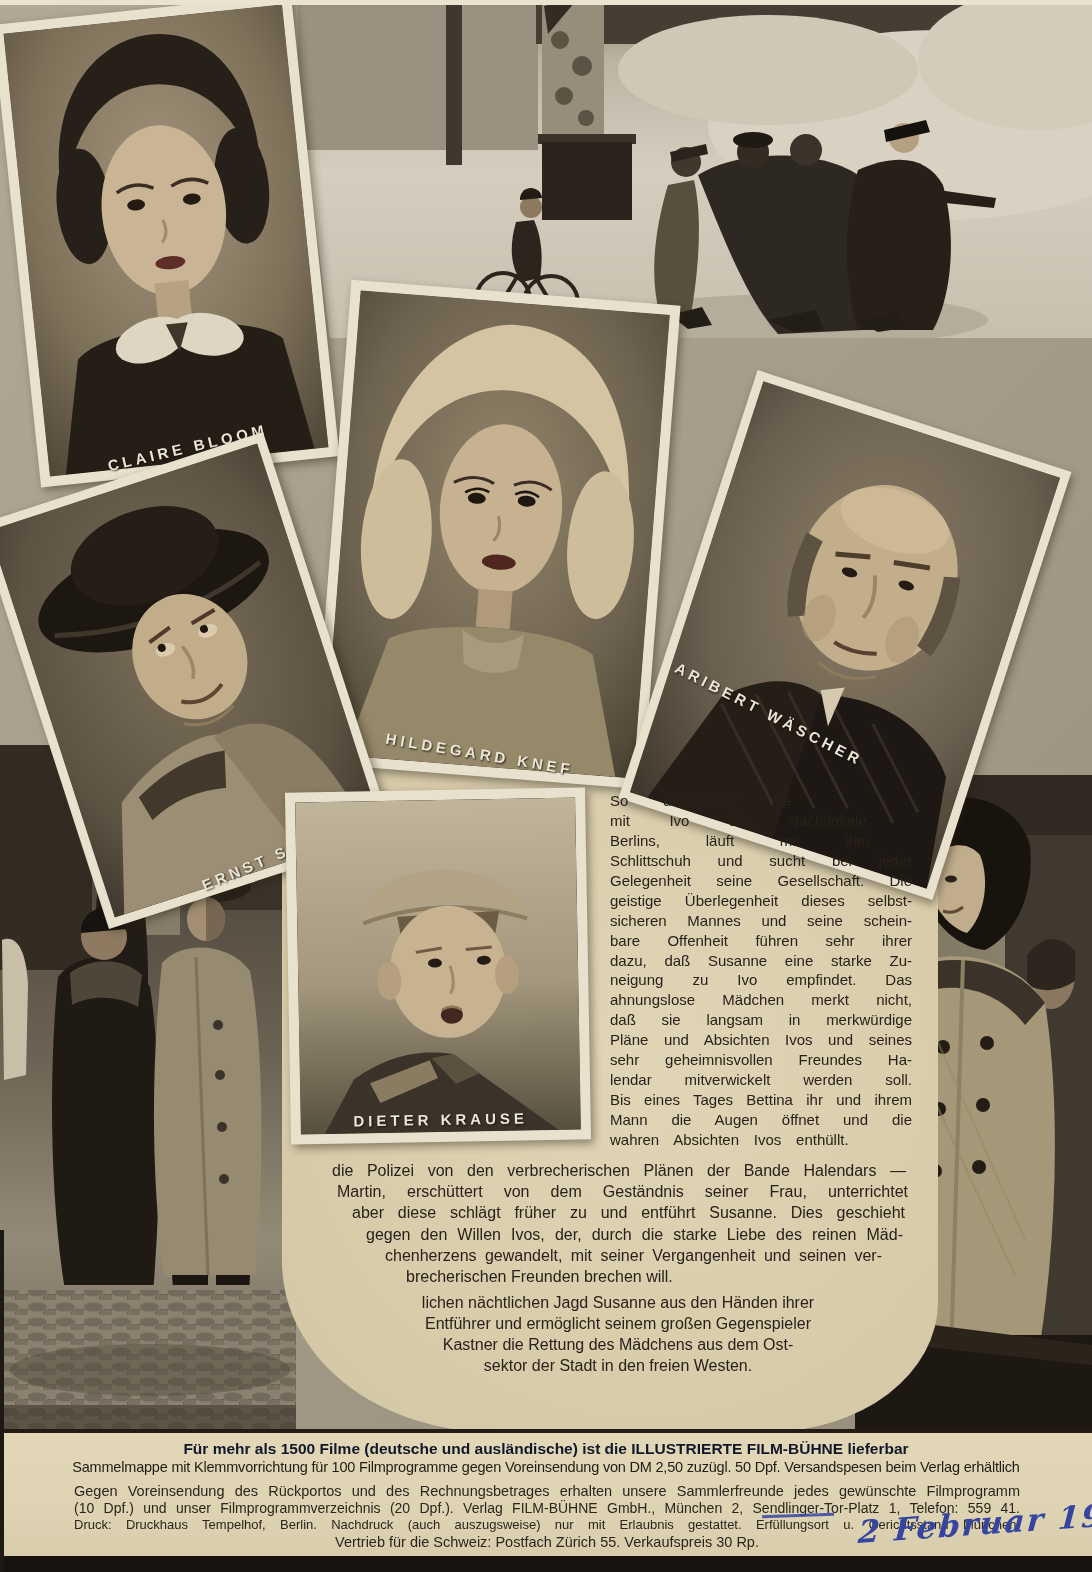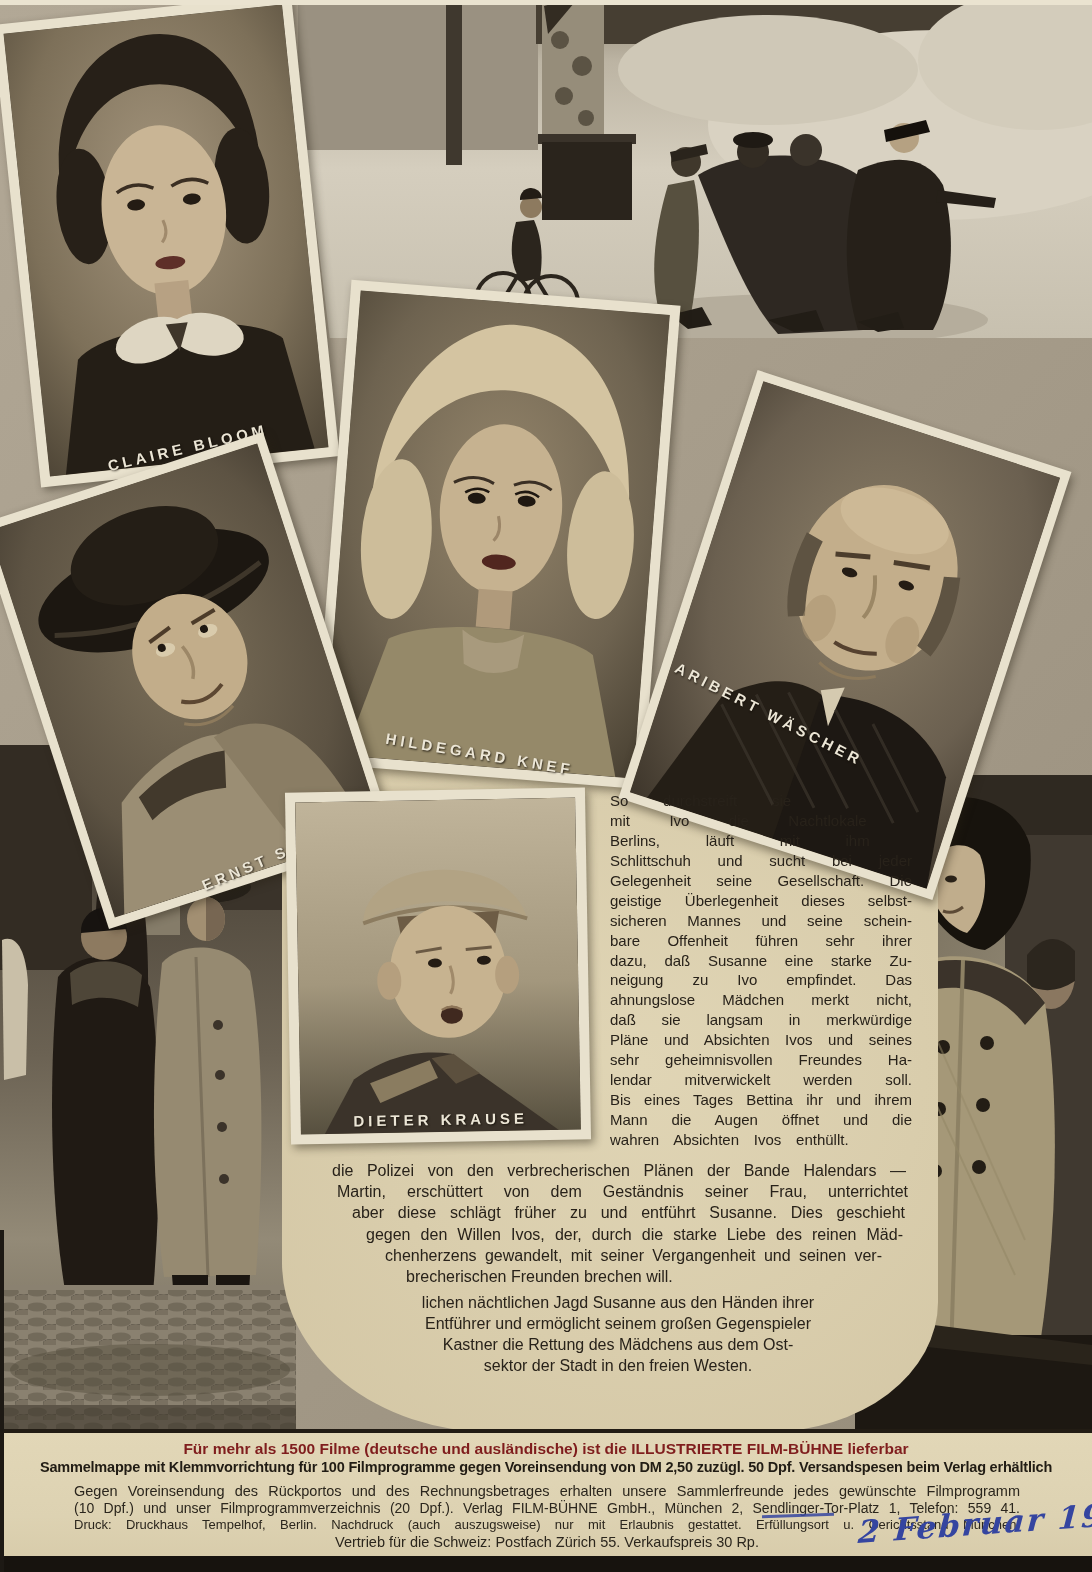--- a/index.html
+++ b/index.html
@@ -58,22 +58,22 @@
   #p3{left:318px;top:1294px;width:600px;font-size:16px;text-align:center;}
   #p3 .line{height:21px;}
   
   #rule{position:absolute;left:0;top:1429px;width:1092px;height:4px;background:#221c14;}
   #band{position:absolute;left:0;top:1433px;width:1092px;height:139px;
     background:linear-gradient(180deg,#e2d7b7 0%,#ddd2b2 60%,#d6caa8 100%);}
   #bar{position:absolute;left:0;top:1556px;width:1092px;height:16px;background:#17130e;}
   #edge-left{position:absolute;left:0;top:1230px;width:4px;height:342px;background:#1d1914;}
   #edge-top{position:absolute;left:0;top:0;width:1092px;height:5px;background:#eae3d0;}
   .fline{position:absolute;color:#2b261d;}
-  #fA{left:0;width:1092px;top:1440px;font-size:15.5px;font-weight:700;text-align:center;color:#7f1d1d;}
-  #fB{left:36px;width:1020px;top:1459px;font-size:14.5px;font-weight:700;letter-spacing:-0.2px;
+  #fA{left:0;width:1092px;top:1440px;font-size:15.5px;font-weight:700;text-align:center;color:#0f172a;}
+  #fB{left:36px;width:1020px;top:1459px;font-size:14.5px;font-weight:400;letter-spacing:-0.2px;
       text-align:center;color:#211c14;}
   #fC{left:74px;width:946px;top:1483px;font-size:14.5px;text-align:justify;text-align-last:justify;}
   #fD{left:74px;width:946px;top:1500px;font-size:14px;text-align:justify;text-align-last:justify;}
   #fE{left:74px;width:946px;top:1517px;font-size:13px;text-align:justify;text-align-last:justify;}
   #fF{left:74px;width:946px;top:1534px;font-size:14.5px;text-align:center;}
   #ink-underline{position:absolute;left:762px;top:1514px;width:72px;height:3px;
       background:#3647a0;opacity:.85;transform:rotate(-2deg);}
   #hand-date{position:absolute;left:858px;top:1506px;width:230px;
       font-family:"DejaVu Serif",serif;font-style:italic;font-size:31px;font-weight:700;
       color:#3545a0;transform:rotate(-4deg) skewX(-8deg);letter-spacing:2px;white-space:nowrap;}

